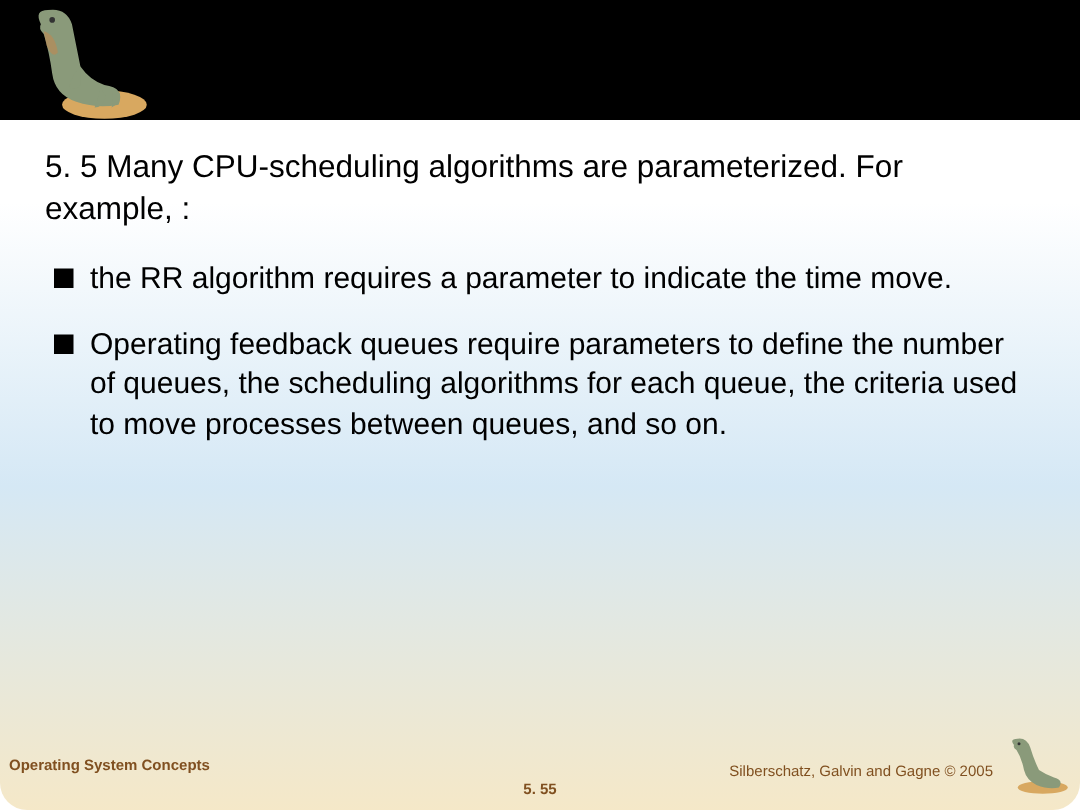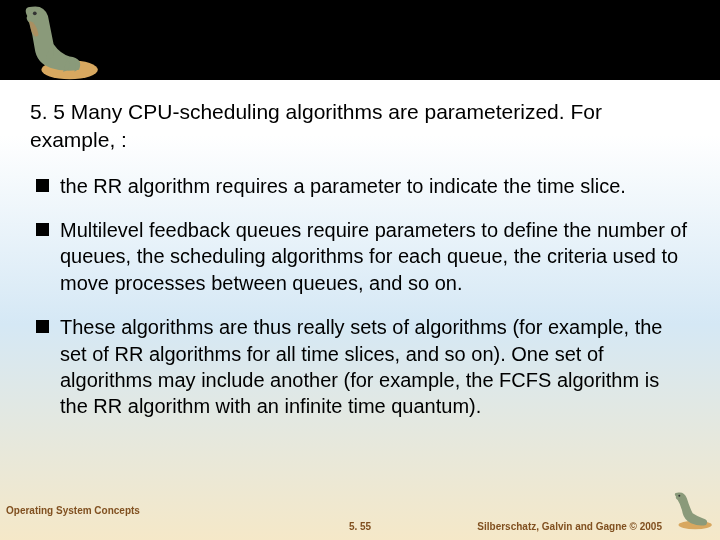--- a/index.html
+++ b/index.html
@@ -2,20 +2,21 @@
 <html><head>
 <meta charset="utf-8">
 <style>
   * { margin: 0; padding: 0; box-sizing: border-box; }
   html, body { width: 720px; height: 540px; overflow: hidden; font-family: Arial, Helvetica, sans-serif; }
   .slide {
     width: 720px;
     height: 540px;
     position: relative;
     background: linear-gradient(to bottom, #ffffff 0%, #ffffff 25%, #d5e8f5 60%, #f5e8c8 100%);
+    border-radius: 18px;
   }
   .header {
     width: 100%;
     height: 80px;
     background: #000000;
     position: relative;
   }
   .dino-top {
     position: absolute;
     left: 8px;
@@ -70,23 +71,23 @@
     position: absolute;
     left: 50%;
     transform: translateX(-50%);
     bottom: 2px;
     color: #805020;
     font-weight: bold;
   }
   .footer-right {
     position: absolute;
     right: 58px;
-    bottom: 2px;
+    bottom: 14px;
     color: #805020;
-    font-weight: bold;
+    font-weight: normal;
     margin-top: 48px;
   }
   .dino-bottom {
     position: absolute;
     right: 4px;
     bottom: 4px;
     width: 50px;
     height: 40px;
   }
 </style>
@@ -104,23 +105,22 @@
       <path d="M48 45 Q42 50 40 60 Q45 62 48 58 Z" fill="#8a9a7a"></path>
       <path d="M62 60 Q60 70 58 74 Q64 74 66 66 Z" fill="#8a9a7a"></path>
       <path d="M70 60 Q72 70 70 74 Q76 72 76 64 Z" fill="#8a9a7a"></path>
       <path d="M22 20 Q30 22 32 35 Q28 40 24 30 Z" fill="#c08850" opacity="0.6"></path>
     </svg>
   </div>
 
   <div class="content">
     <p class="heading">5. 5 Many CPU-scheduling algorithms are parameterized. For example, :</p>
     <ul class="bullets">
-      <li>the RR algorithm requires a parameter to indicate the time slice.</li>
-      <li>Multilevel feedback queues require parameters to define the number of queues, the scheduling algorithms for each queue, the criteria used to move processes between queues, and so on.</li>
-      <li>These algorithms are thus really sets of algorithms (for example, the set of RR algorithms for all time slices, and so on). One set of algorithms may include another (for example, the FCFS algorithm is the RR algorithm with an infinite time quantum).</li>
+      <li>the RR algorithm requires a parameter to indicate the time move.</li>
+      <li>Operating feedback queues require parameters to define the number of queues, the scheduling algorithms for each queue, the criteria used to move processes between queues, and so on.</li>
     </ul>
   </div>
 
   <div class="footer">
     <span class="footer-left">Operating System Concepts</span>
     <span class="footer-center">5. 55</span>
     <span class="footer-right">Silberschatz, Galvin and Gagne © 2005</span>
     <svg class="dino-bottom" viewBox="0 0 60 48">
       <ellipse cx="35" cy="42" rx="20" ry="5" fill="#d8a860"></ellipse>
       <path d="M12 8 Q8 3 15 3 Q22 2 25 10 Q28 20 32 28 Q38 32 44 34 Q52 36 48 42 Q40 44 30 40 Q22 36 20 28 Q18 18 14 12 Q11 10 12 8 Z" fill="#8a9a7a"></path>

